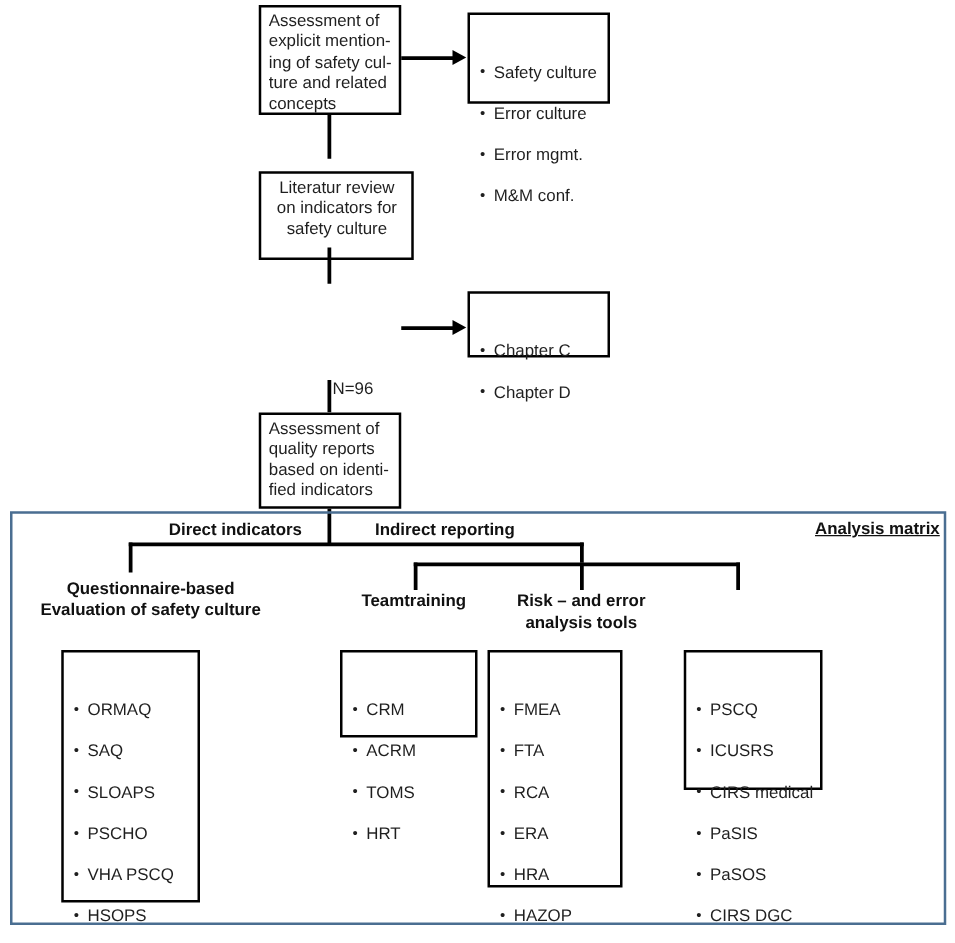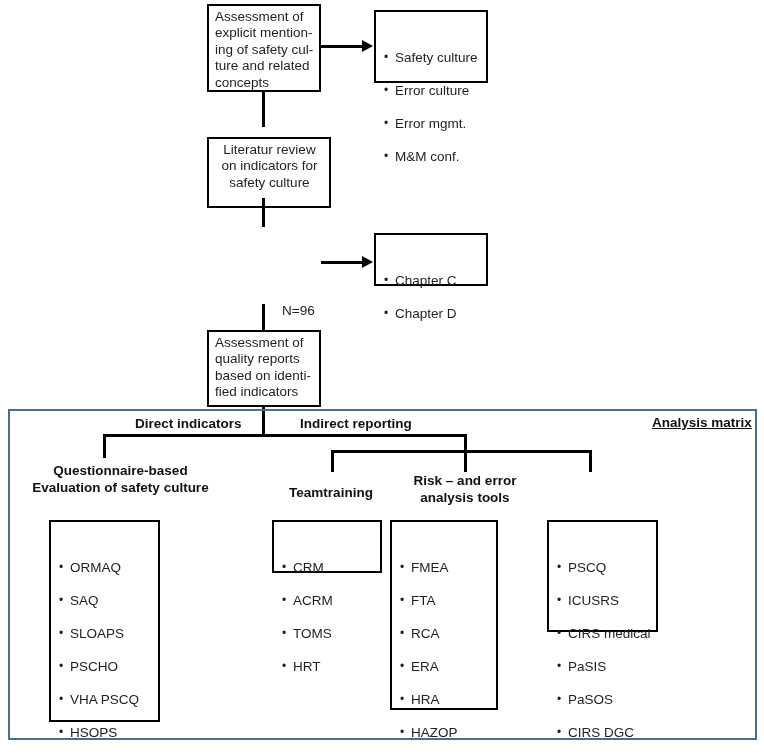--- a/index.html
+++ b/index.html
@@ -80,21 +80,21 @@
     border-left: 11px solid #000000;
   }
 
   
   .edge-label {
     position: absolute;
     font-size: 13.5px;
     line-height: 15px;
     color: #1f1f1f;
     background: #ffffff;
-    padding: 0 16px;
+    padding: 0 0;
     white-space: nowrap;
   }
 
   
   #matrix-frame {
     position: absolute;
     box-sizing: border-box;
     border: 2px solid #4a6e91;
     background: transparent;
   }
@@ -189,21 +189,21 @@
   <div class="vline" style="left:464px; top:434px; height:16px;"></div>
 
   <div class="hline" style="left:331px; top:450px; width:261px;"></div>
   <div class="vline" style="left:331px; top:450px; height:22px;"></div>
   <div class="vline" style="left:464px; top:450px; height:22px;"></div>
   <div class="vline" style="left:589px; top:450px; height:22px;"></div>
 
   <div class="cat-label" style="left:18px; top:462px; width:205px;">Questionnaire-based
 Evaluation of safety culture</div>
 
-  <div class="cat-label" style="left:264px; top:472px; width:134px;margin-top:12px;">Teamtraining</div>
+  <div class="cat-label" style="left:264px; top:472px; width:134px;">Teamtraining</div>
 
   <div class="cat-label" style="left:398px; top:472px; width:134px;">Risk – and error
 analysis tools</div>
 
 
   <div class="box bullets" style="left:49px; top:520px; width:111px; height:202px;">
     <ul class="blist">
       <li>ORMAQ</li>
       <li>SAQ</li>
       <li>SLOAPS</li>
@@ -212,21 +212,21 @@
       <li>HSOPS</li>
       
       
       
       
       
       
     </ul>
   </div>
 
-  <div class="box bullets" style="left:272px; top:520px; width:110px; height:53px;">
+  <div class="box bullets" style="left:272px; top:520px; width:110px; height:70px;">
     <ul class="blist">
       <li>CRM</li>
       <li>ACRM</li>
       <li>TOMS</li>
       <li>HRT</li>
     </ul>
   </div>
 
   <div class="box bullets" style="left:390px; top:520px; width:108px; height:190px;">
     <ul class="blist">

